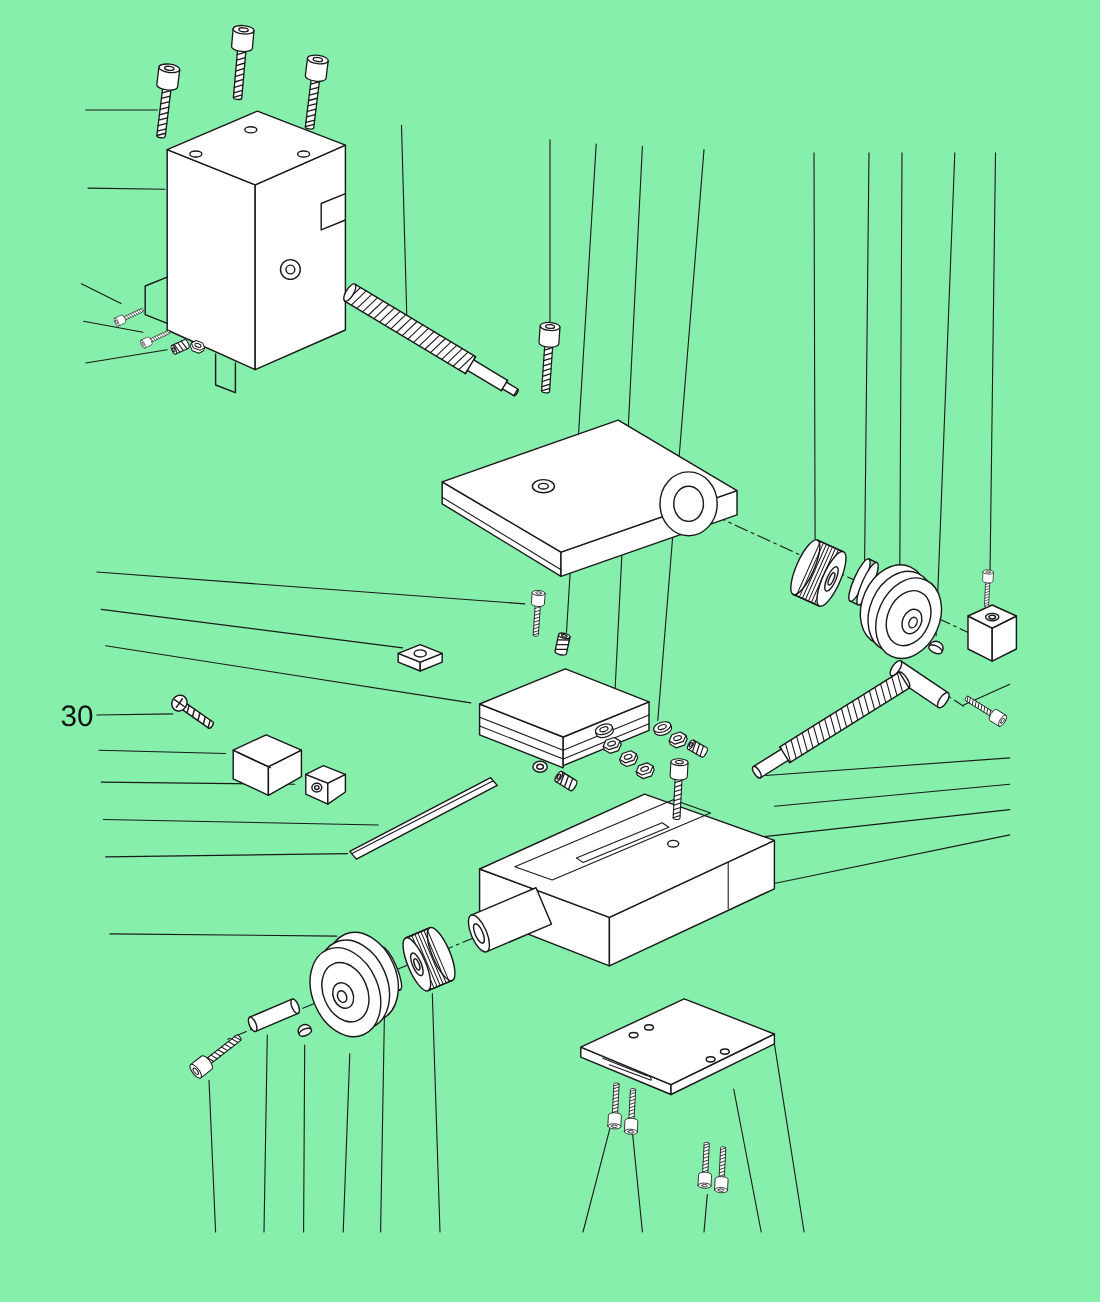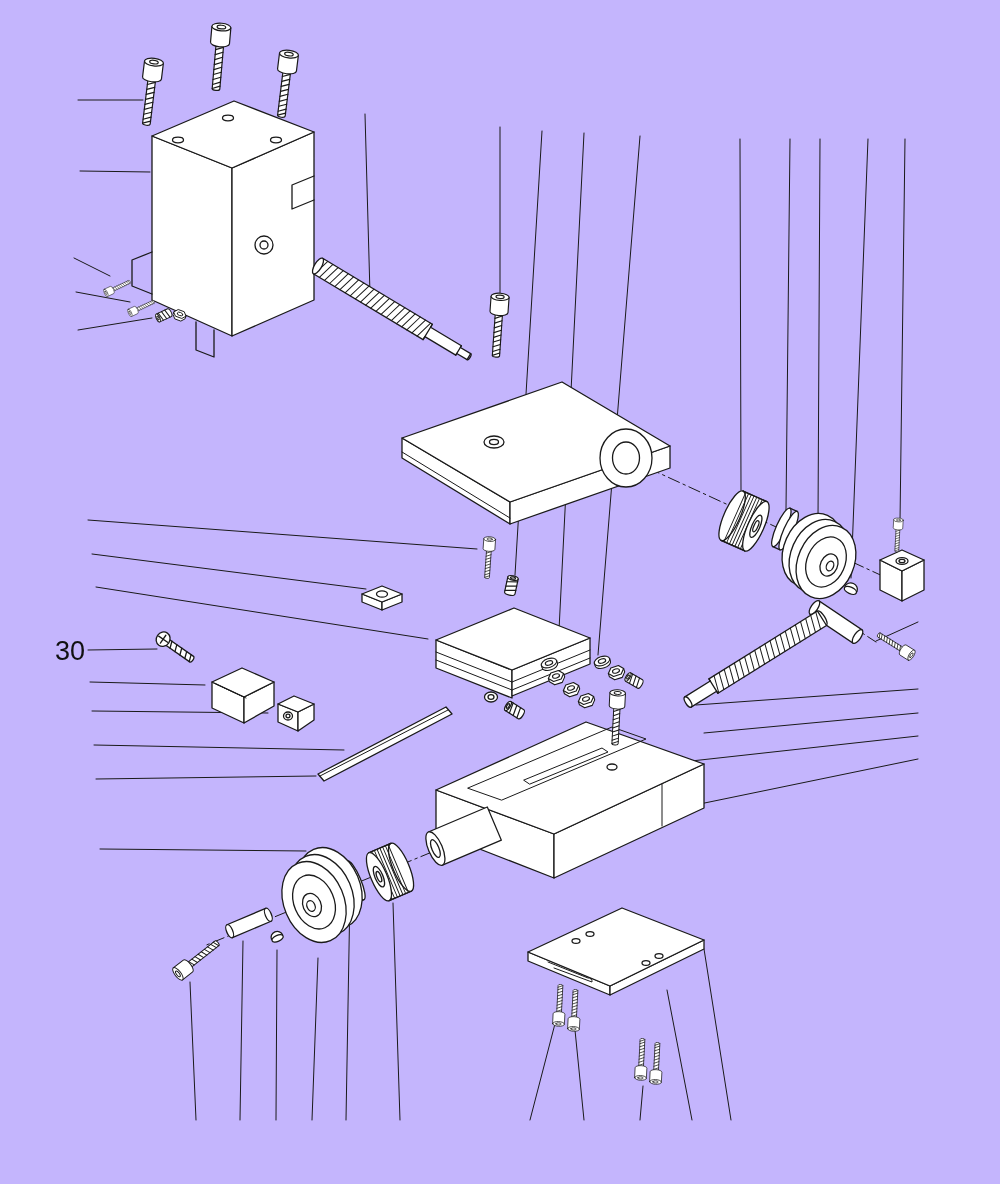--- a/index.html
+++ b/index.html
@@ -1,16 +1,16 @@
 <!DOCTYPE html>
 <html><head>
 <meta charset="utf-8">
 <style>
   html,body{margin:0;padding:0;background:#ffffff;}
-  .stage{position:relative;width:1000px;height:1184px;background:#c4b5fd;overflow:hidden;}
+  .stage{position:relative;width:1000px;height:1184px;background:#86efac;overflow:hidden;}
   svg{display:block;width:1000px;height:1184px;}
 </style>
 </head>
 <body>
 
 <div class="stage">
 <svg viewBox="0 0 1000 1184" xmlns="http://www.w3.org/2000/svg" stroke="#1a1a1a" stroke-width="1.3" fill="none" stroke-linecap="round" stroke-linejoin="round">
 
   <defs>
     <g id="capscrew" stroke="#1a1a1a" stroke-width="1.2">

